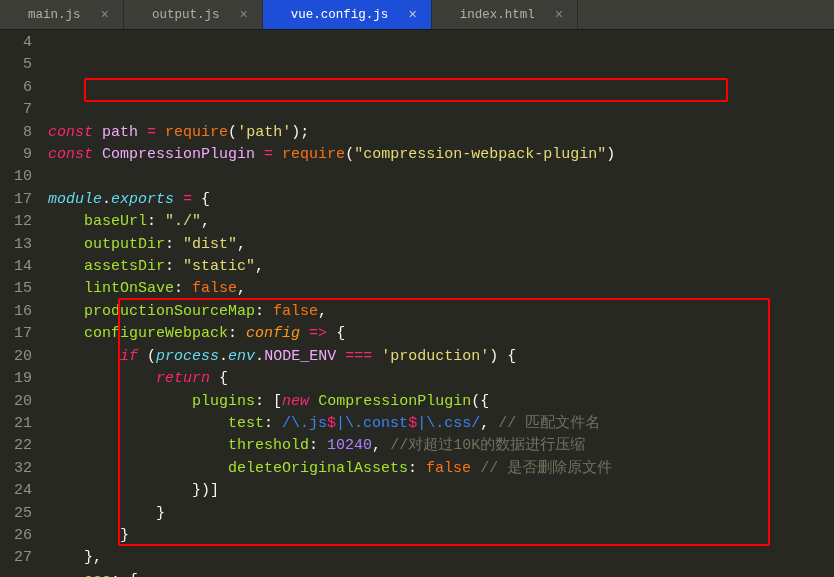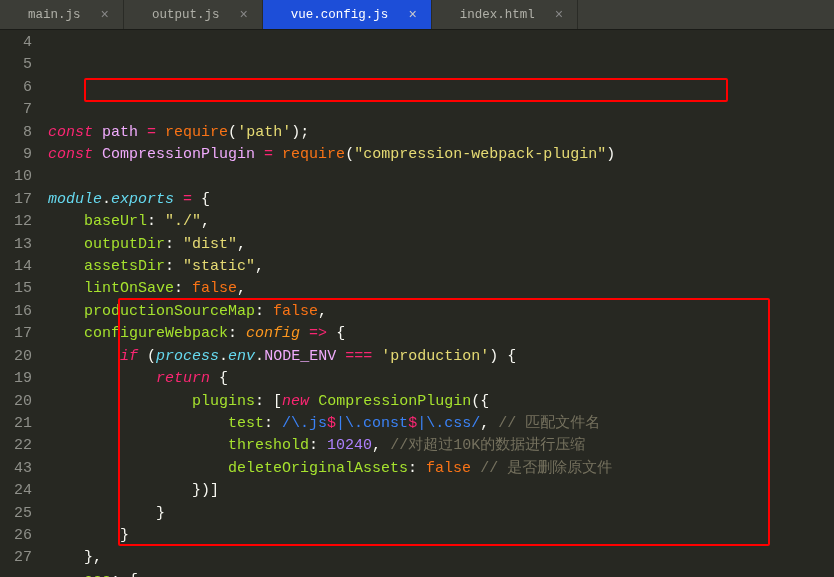--- a/index.html
+++ b/index.html
@@ -124,21 +124,21 @@
       <div>13</div>
       <div>14</div>
       <div>15</div>
       <div>16</div>
       <div>17</div>
       <div>20</div>
       <div>19</div>
       <div>20</div>
       <div>21</div>
       <div>22</div>
-      <div>43</div>
+      <div>32</div>
       <div>24</div>
       <div>25</div>
       <div>26</div>
       <div>27</div>
     </div>
   <div class="code" id="code">
     <div class="redbox" id="hl0" style="top: 48px; left: 42px; width: 644px; height: 24px;"></div>
     <div class="redbox" id="hl1" style="top: 268px; left: 76px; width: 652px; height: 248px;"></div>
 <span> </span>
 <span><span class="kw">const</span> <span class="var">path</span> <span class="op">=</span> <span class="func">require</span><span class="paren">(</span><span class="strng">'path'</span><span class="paren">)</span><span class="punct">;</span></span>

